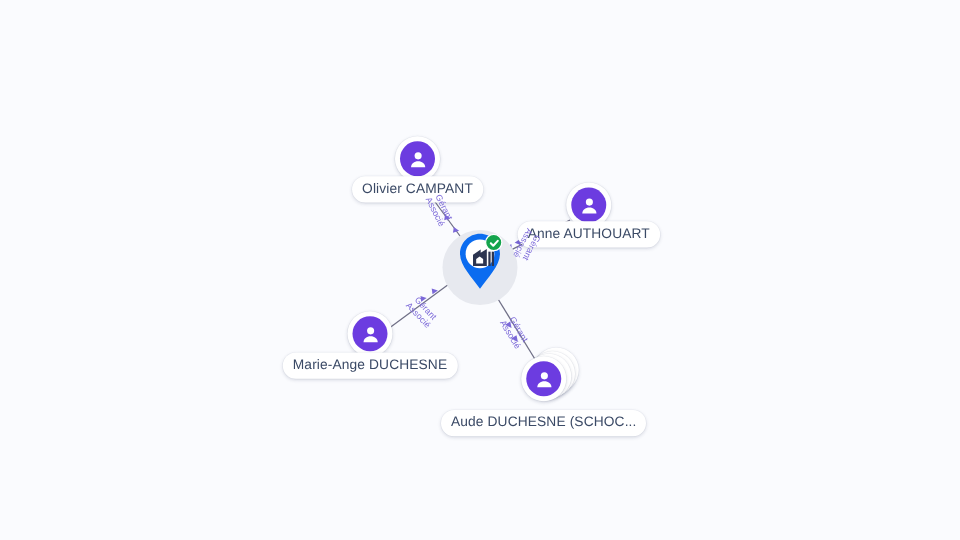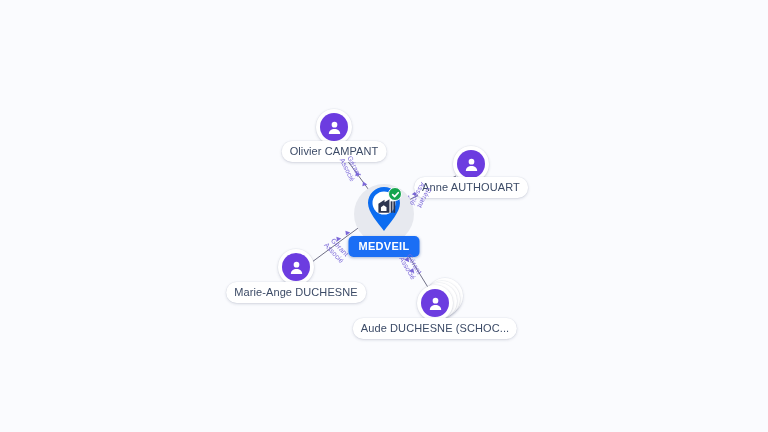--- a/index.html
+++ b/index.html
@@ -219,21 +219,21 @@
     <div class="stack-b"></div>
     <div class="stack-c"></div>
     <div class="person-disc"></div>
     <div class="avatar">
       <svg width="17" height="17" viewBox="0 0 24 24" fill="#ffffff">
         <circle cx="12" cy="8" r="4"></circle>
         <path d="M4 21c0-4.4 3.6-7 8-7s8 2.6 8 7z"></path>
       </svg>
     </div>
   </div>
-  <div class="node-label" style="left:435px; top:318px;">Aude DUCHESNE (SCHOC...</div>
+  <div class="node-label" style="left:435px; top:328px;">Aude DUCHESNE (SCHOC...</div>
 
   <div class="company-node" style="left:384px; top:214px;">
     <div class="company-halo"></div>
     <div class="pin">
       <svg width="34" height="46" viewBox="0 0 34 46">
         <path d="M17 1 C8.2 1 1 8.2 1 17 C1 26.5 11 36.5 17 45 C23 36.5 33 26.5 33 17 C33 8.2 25.8 1 17 1 Z" fill="#0b6cf0"></path>
         <circle cx="17" cy="17" r="11.5" fill="#ffffff"></circle>
       </svg>
     </div>
     <div style="position:absolute; left:23px; top:12px; width:20px; height:18px;">
@@ -243,21 +243,20 @@
         <rect x="19.8" y="6.5" width="2.2" height="14"></rect>
         <path d="M4.6 13.6 l3.4 -2.4 l3.4 2.4 v4.6 h-6.8 z" fill="#ffffff"></path>
       </svg>
     </div>
     <div class="verified-badge">
       <svg width="9" height="9" viewBox="0 0 12 12" fill="none" stroke="#ffffff" stroke-width="2.2" stroke-linecap="round" stroke-linejoin="round">
         <path d="M2.2 6.2 L4.8 8.8 L9.6 3.6"></path>
       </svg>
     </div>
   </div>
-  <div class="node-label primary" style="left:384px; top:236px;">MEDVEIL</div>
 
   <div class="edge-label" style="left:351px; top:168px; transform:translate(-50%,-50%) rotate(63deg);">
     <span>Gérant</span>
     <span>Associé</span>
   </div>
 
   <div class="edge-label" style="left:421px; top:196px; transform:translate(-50%,-50%) rotate(118deg);">
     <span>Gérant</span>
     <span>Associé</span>
   </div>

